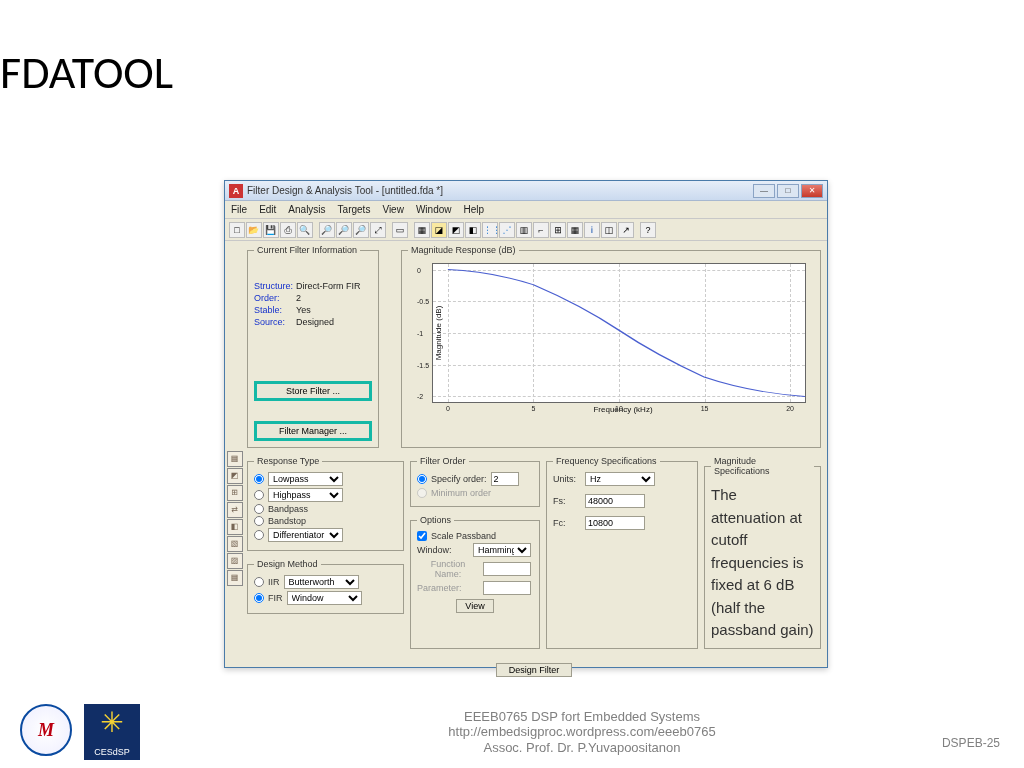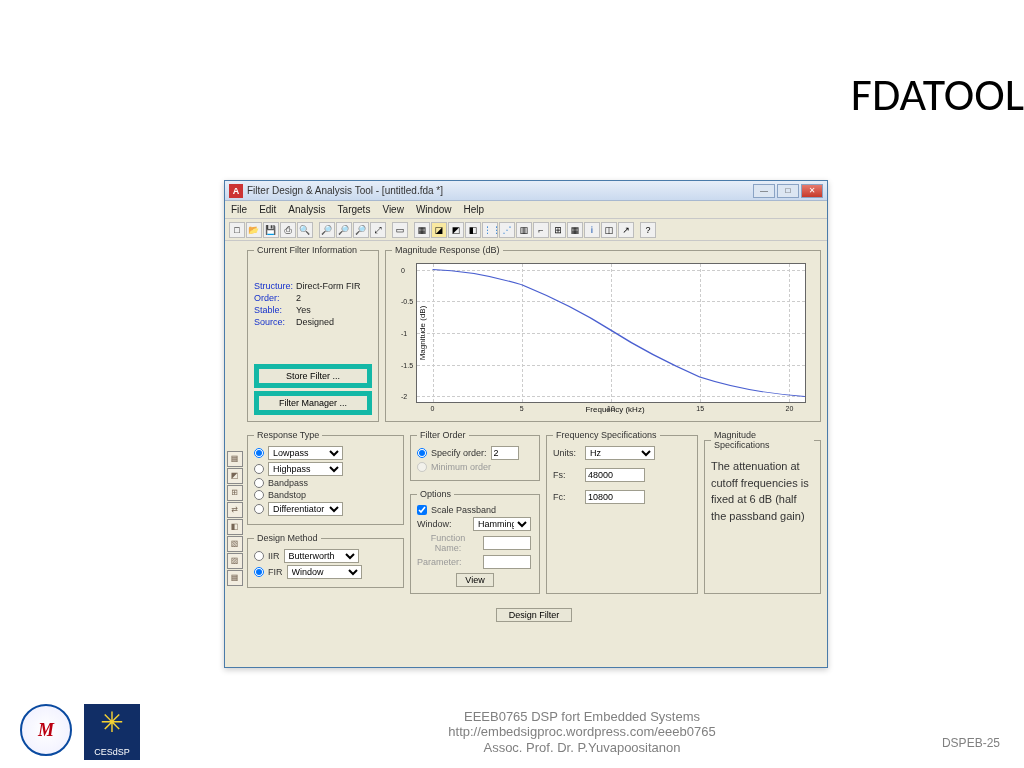--- a/index.html
+++ b/index.html
@@ -1,61 +1,61 @@
 <!DOCTYPE html>
 <html><head>
 <meta charset="utf-8">
 <style>
   * { box-sizing: border-box; font-family: Tahoma, Arial, sans-serif; margin: 0; padding: 0; }
   body { background: #fff; width: 1024px; height: 768px; position: relative; }
-  .slide-title { text-align: right; font-size: 46px; font-weight: 400; font-family: Calibri, Arial, sans-serif; padding-top: 66px; }
+  .slide-title { text-align: left; font-size: 46px; font-weight: 400; font-family: Calibri, Arial, sans-serif; padding-top: 44px; }
   .app-window { position: absolute; left: 224px; top: 180px; width: 604px; height: 488px; border: 1px solid #4a7ba9; background: #ece9d8; box-shadow: 0 2px 6px rgba(0,0,0,.2); }
   .titlebar { height: 20px; background: linear-gradient(#e7eef8,#cadaef); display: flex; align-items: center; padding: 0 4px; font-size: 10px; color: #333; border-bottom: 1px solid #a7b8d0; }
   .titlebar-icon { width: 14px; height: 14px; background: #c33; margin-right: 4px; display: flex; align-items: center; justify-content: center; color: #fff; font-weight: bold; font-size: 9px; }
   .titlebar-ctrls { margin-left: auto; display: flex; gap: 2px; }
   .tctrl { width: 22px; height: 14px; background: #dce6f2; border: 1px solid #8aa3c4; font-size: 8px; text-align: center; line-height: 12px; cursor: pointer; }
   .tctrl.close { background: linear-gradient(#e67a6e,#c63a2a); color: #fff; }
   .menubar { height: 18px; background: #ece9d8; display: flex; align-items: center; padding: 0 4px; gap: 8px; font-size: 10px; color: #222; border-bottom: 1px solid #c8c8c8; }
   .menu-item { cursor: pointer; padding: 0 2px; }
   .toolbar { height: 22px; background: #ece9d8; display: flex; align-items: center; padding: 0 4px; gap: 1px; border-bottom: 1px solid #c8c8c8; }
   .tbtn { width: 16px; height: 16px; border: 1px solid #bcbcbc; background: #f0f0f0; font-size: 9px; text-align: center; line-height: 14px; cursor: pointer; overflow: hidden; }
   .tsep { width: 4px; }
   .content { display: flex; height: calc(100% - 76px); }
   .side-icons { width: 19px; background: #ece9d8; display: flex; flex-direction: column; gap: 1px; padding-top: 210px; align-items: center; }
   .sicon { width: 16px; height: 16px; border: 1px solid #8a8a8a; background: #f2ede0; font-size: 8px; text-align: center; line-height: 14px; color: #765; cursor: pointer; }
   .main { flex: 1; padding: 4px 6px 0 3px; }
   fieldset { border: 1px solid #9f9d8e; background: #ece9d8; padding: 4px 6px 6px; font-size: 9px; color: #333; margin-bottom: 4px; }
   legend { font-size: 9px; padding: 0 3px; color: #333; }
-  .top-row { display: flex; gap: 6px; }
+  .top-row { display: flex; gap: 22px; }
   .cfi { width: 132px; }
   .cfi-row { display: flex; font-size: 9px; margin-top: 2px; }
   .cfi-label { color: #1430cc; width: 42px; }
   .cfi-val { color: #222; }
-  .cfi-btn { display: block; width: 100%; margin-top: 3px; font-size: 9px; background: #e9e7d7; border: 5px solid #14b8a6; padding: 2px; cursor: pointer; }
+  .cfi-btn { display: block; width: 100%; margin-top: 20px; font-size: 9px; background: #e9e7d7; border: 3px solid #14b8a6; padding: 2px; cursor: pointer; }
   .mag-box { flex: 1; }
   .chart { background: #fff; height: 140px; position: relative; margin: 4px 8px 2px 24px; border: 1px solid #666; }
   .ylabel { position: absolute; left: -22px; top: 50%; transform: translateY(-50%) rotate(-90deg); font-size: 8px; color: #111; white-space: nowrap; }
   .xlabel { text-align: center; font-size: 8px; color: #111; margin-top: 2px; margin-left: 24px; }
   .ytick { position: absolute; left: -16px; font-size: 7px; color: #222; transform: translateY(-50%); }
   .xtick { position: absolute; bottom: -10px; font-size: 7px; color: #222; transform: translateX(-50%); }
   .gridline-h { position: absolute; width: 100%; border-top: 1px dashed #ccc; left: 0; }
   .gridline-v { position: absolute; height: 100%; border-left: 1px dashed #ccc; top: 0; }
   svg.curve { position: absolute; inset: 0; width: 100%; height: 100%; }
   .bottom-row { display: flex; gap: 6px; margin-top: 4px; }
   .col { display: flex; flex-direction: column; gap: 4px; }
   .rt { width: 157px; }
   .opt-row { display: flex; align-items: center; gap: 4px; font-size: 9px; margin: 2px 0; }
   .opt-row input[type=radio], .opt-row input[type=checkbox] { width: 10px; height: 10px; margin: 0; }
   .mini-select { font-size: 9px; width: 75px; height: 14px; border: 1px solid #9f9d8e; background: #fff; }
   .mini-input { font-size: 9px; width: 48px; height: 14px; border: 1px solid #9f9d8e; background: #fff; padding: 0 2px; }
   .fo-col { width: 130px; }
   .disabled { color: #999; }
   .freq-col { width: 152px; }
   .mag-col { flex: 1; }
-  .note { font-size: 11px; line-height: 1.5; margin-top: 4px; }
+  .note { font-size: 15px; line-height: 1.5; margin-top: 4px; }
   .view-btn { font-size: 9px; padding: 1px 8px; background: #e9e7d7; border: 1px solid #9f9d8e; cursor: pointer; margin-top: 2px; }
   .design-btn-row { text-align: center; margin-top: 6px; }
   .design-btn { font-size: 9px; padding: 1px 12px; background: #e9e7d7; border: 1px solid #9f9d8e; cursor: pointer; }
   .statusbar { position: absolute; bottom: 0; left: 0; right: 0; height: 16px; border-top: 1px solid #c0c0c0; font-size: 9px; padding: 1px 6px; color: #333; }
   .footer { position: absolute; left: 0; right: 0; bottom: 8px; display: flex; align-items: center; }
   .logos { display: flex; gap: 12px; margin-left: 20px; }
   .logo1 { width: 52px; height: 52px; border-radius: 50%; border: 2px solid #0a4aa0; background: radial-gradient(#fff,#eef); display: flex; align-items: center; justify-content: center; font-family: serif; font-style: italic; font-weight: bold; color: #b01; font-size: 18px; }
   .logo2 { width: 56px; height: 56px; background: #112e66; color: #fff; font-size: 9px; display: flex; flex-direction: column; align-items: center; justify-content: flex-end; padding-bottom: 3px; position: relative; }
   .logo2::before { content: "✳"; color: #f5d132; font-size: 28px; position: absolute; top: 2px; }
   .footer-text { flex: 1; text-align: center; font-size: 13px; color: #808080; line-height: 1.2; font-family: Calibri, Arial, sans-serif; }

